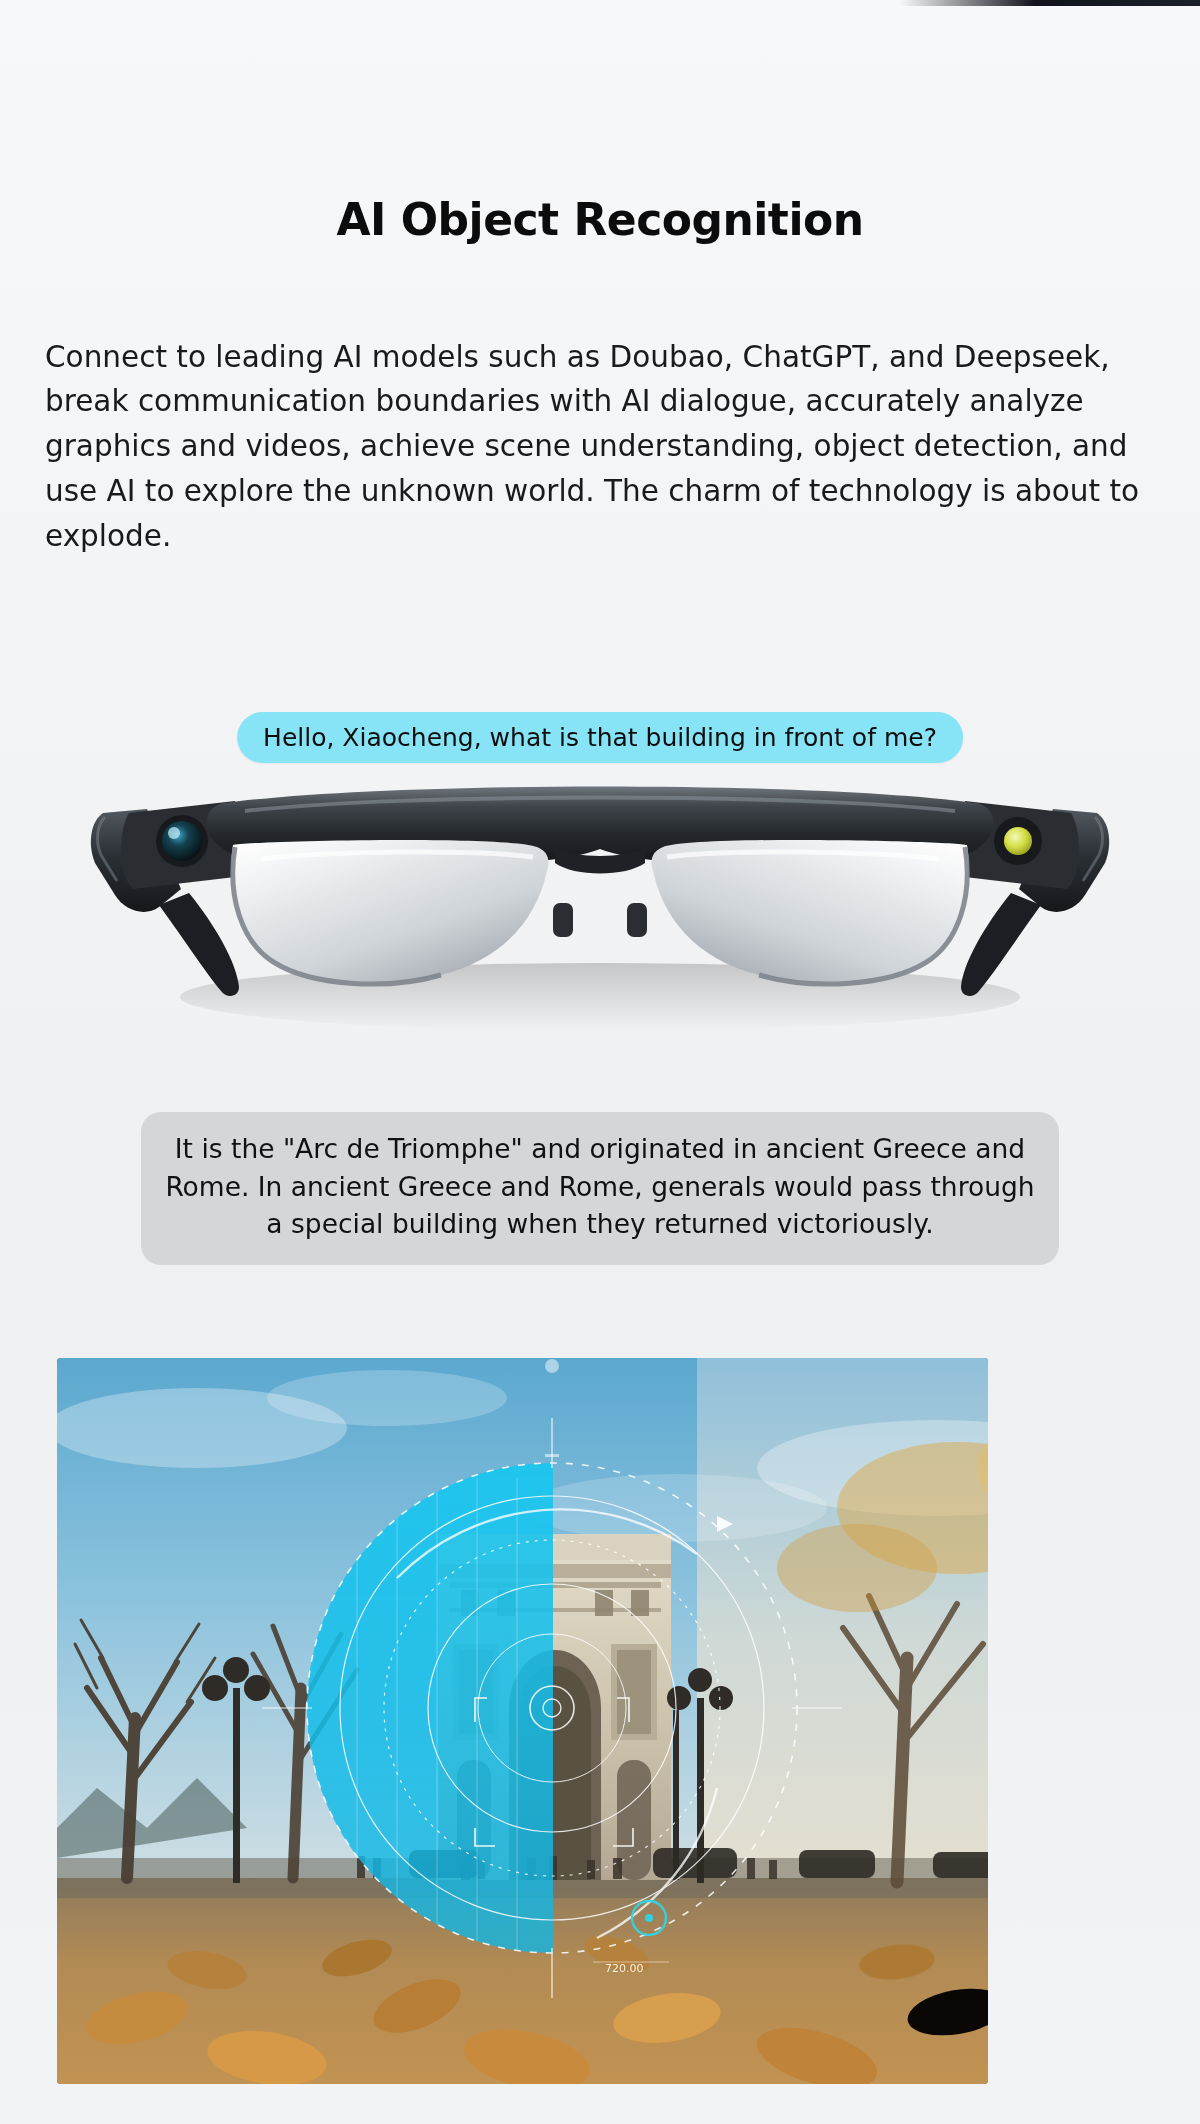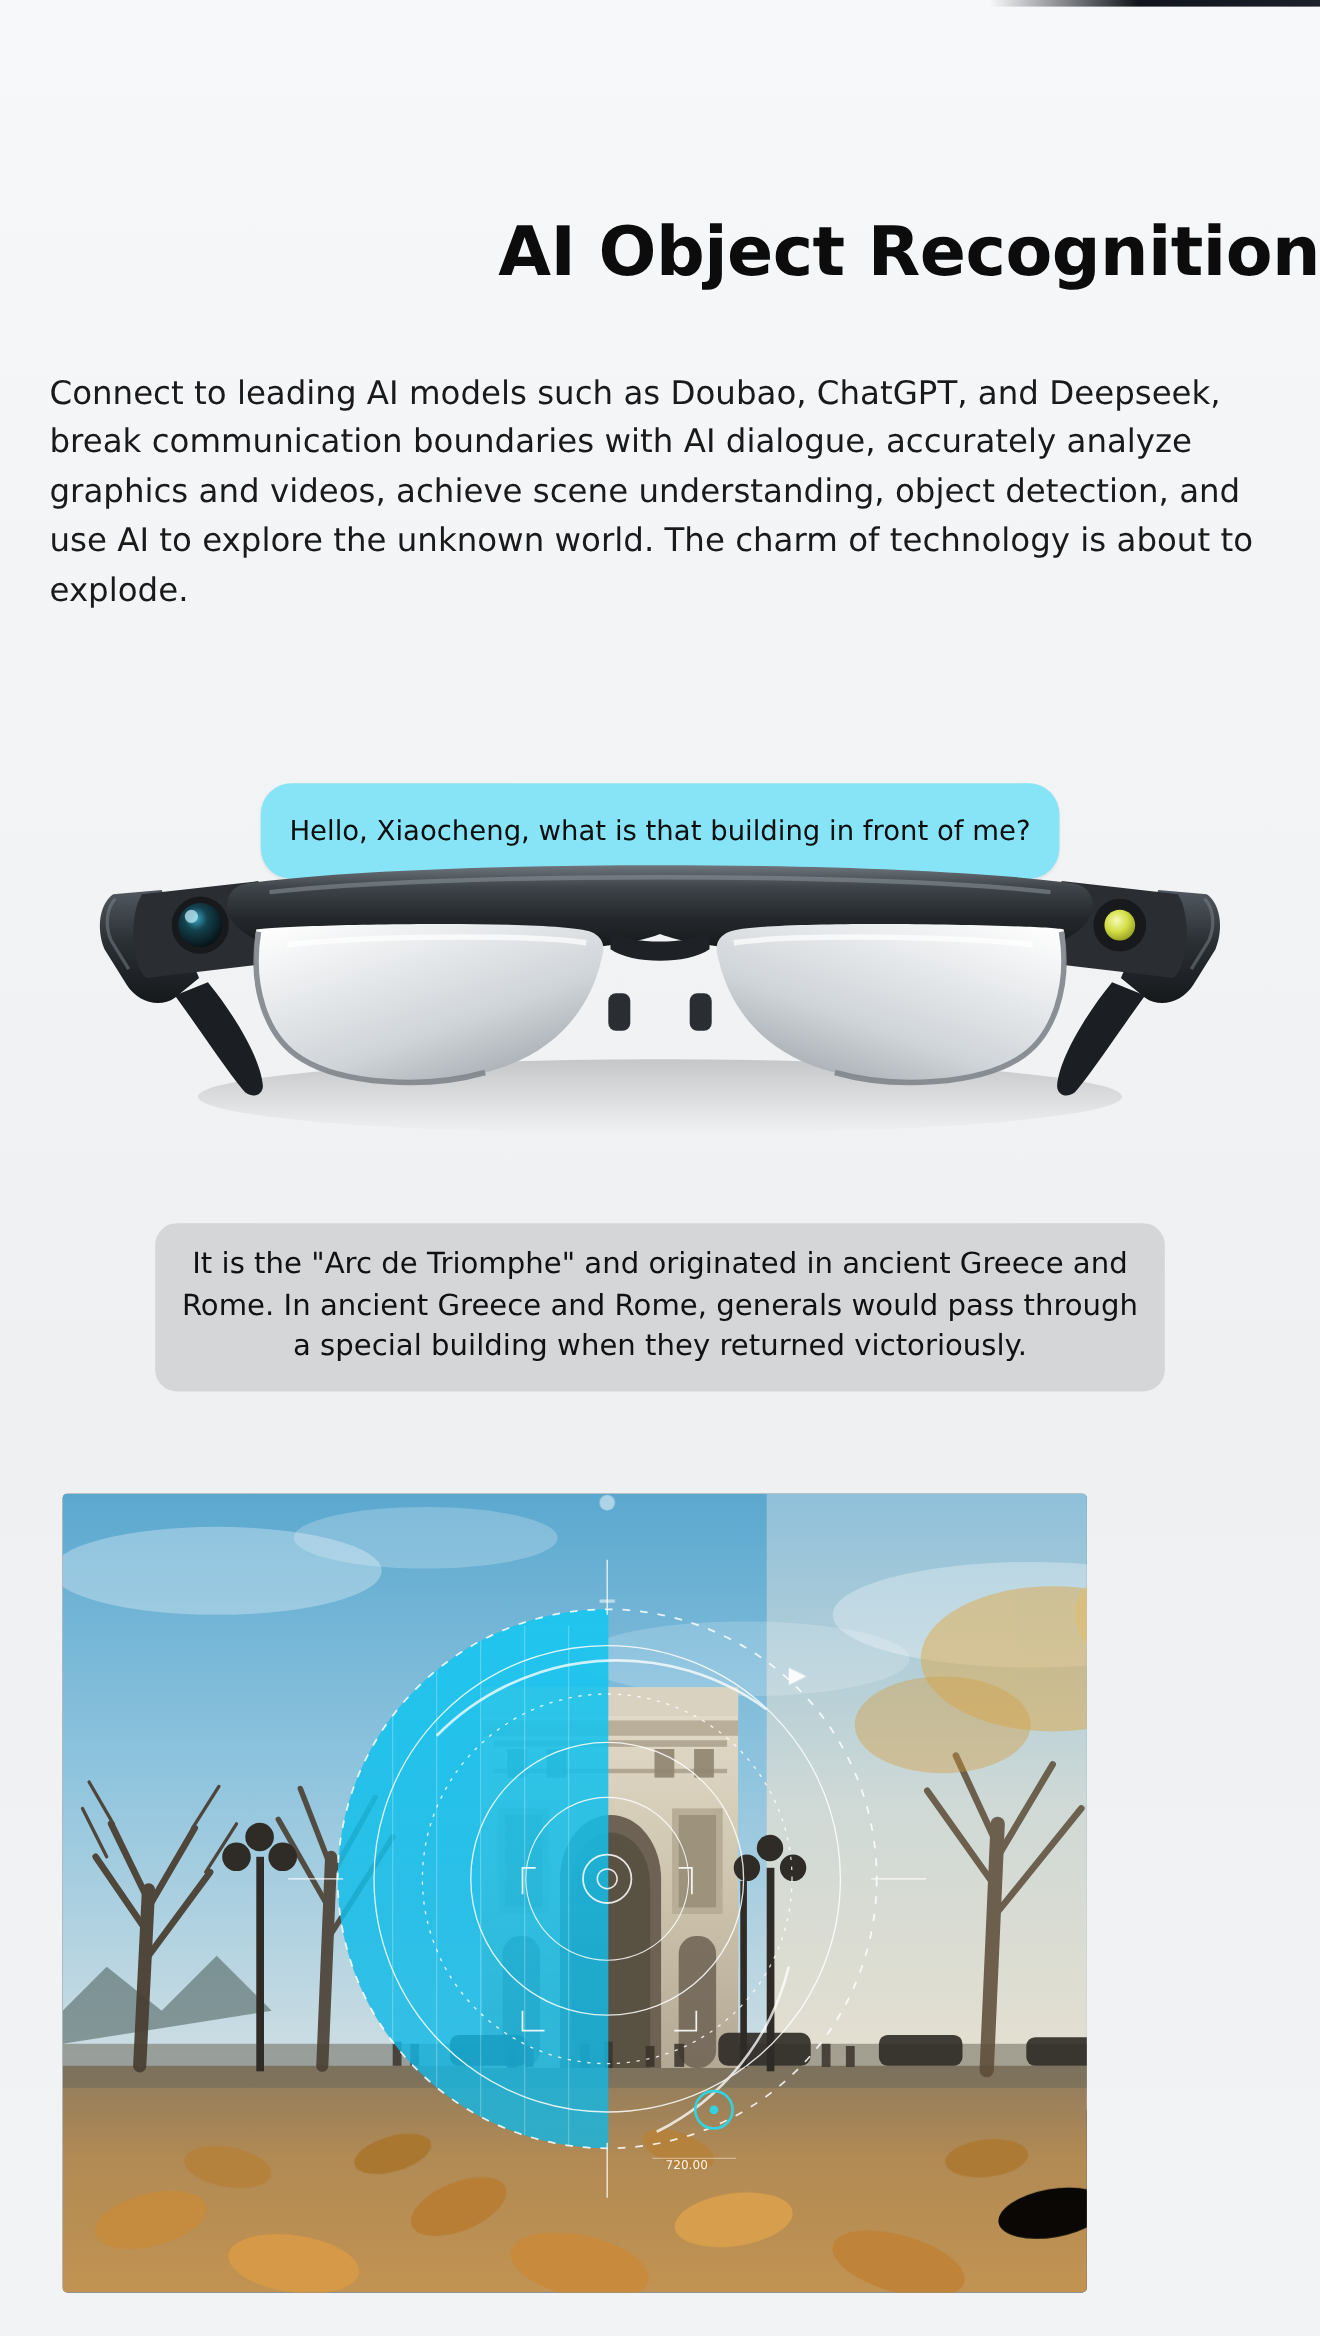--- a/index.html
+++ b/index.html
@@ -24,22 +24,22 @@
     position: absolute;
     top: 0; right: 0;
     width: 300px; height: 6px;
     background: linear-gradient(90deg, rgba(20,24,30,0) 0%, #11151b 45%, #1b2029 100%);
   }
 
   .title {
     position: absolute;
     top: 175px;
     left: 0; right: 0;
-    text-align: right;
-    font-size: 62px;
+    text-align: center;
+    font-size: 44px;
     font-weight: 800;
     letter-spacing: -0.5px;
     color: #0c0c0c;
     line-height: 1;
     margin-top: 23px;
   }
 
   .subtitle {
     position: absolute;
     top: 305px;
@@ -53,21 +53,21 @@
   }
 
   .bubble-user {
     position: absolute;
     top: 712px;
     left: 50%;
     transform: translateX(-50%);
     background: #87e4f7;
     color: #0d0d0d;
     font-size: 25px;
-    padding: 29px 26px;
+    padding: 11px 26px;
     border-radius: 28px;
     white-space: nowrap;
     box-shadow: 0 1px 2px rgba(0,0,0,0.06);
   }
 
   
   .glasses-wrap {
     position: absolute;
     top: 785px;
     left: 0; right: 0;

